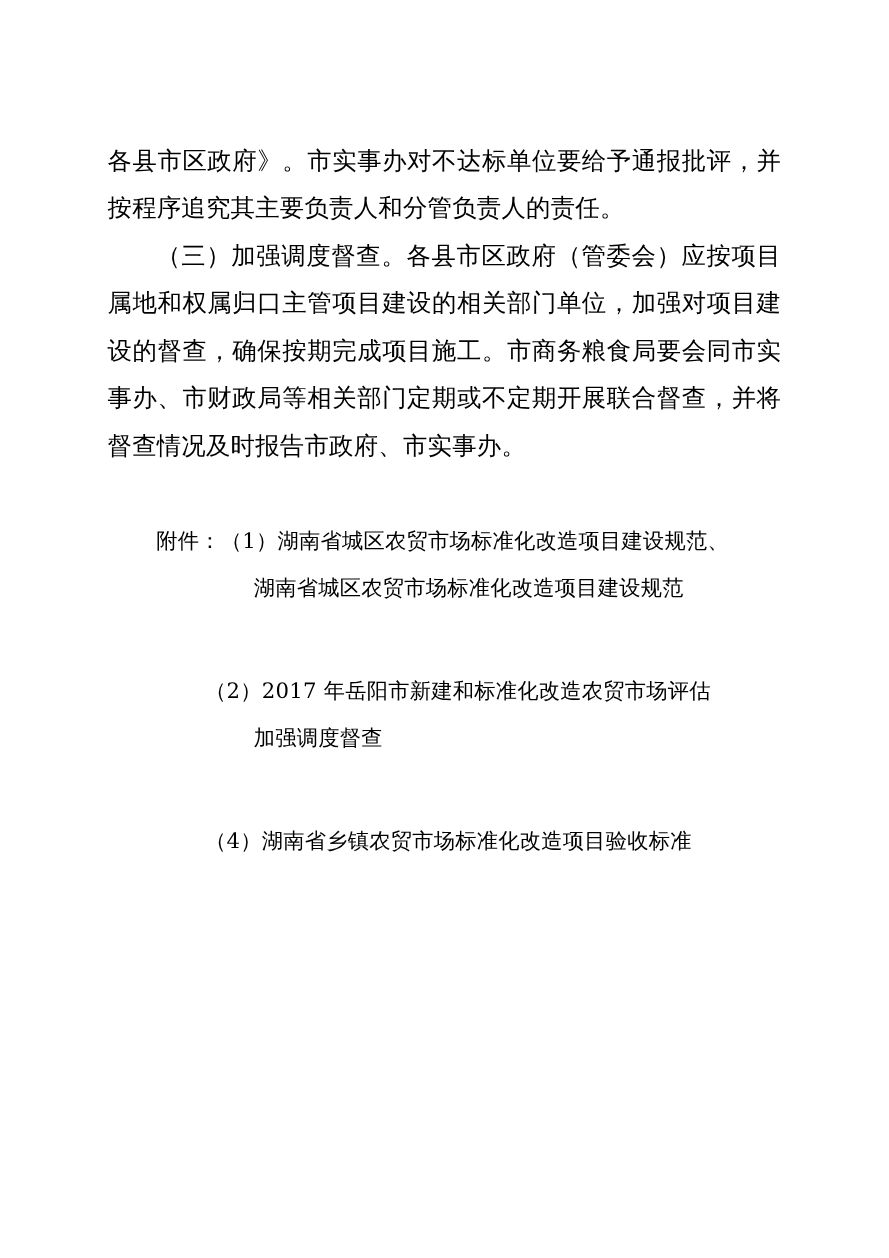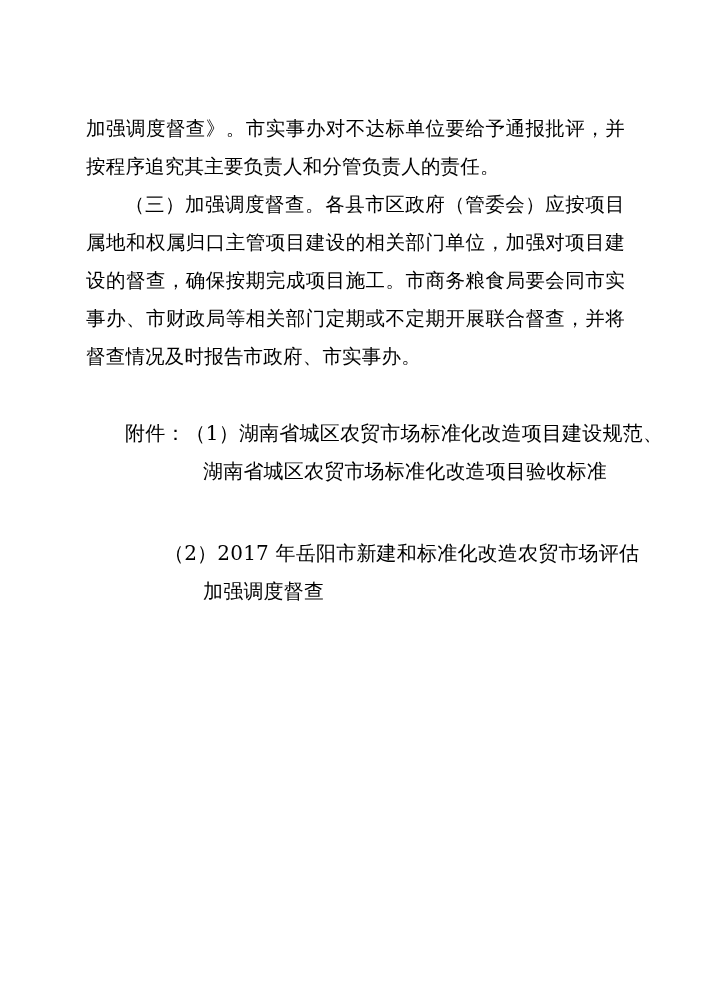--- a/index.html
+++ b/index.html
@@ -40,21 +40,21 @@
     font-weight: normal;
   }
   .spacer-block {
     height: 38px;
   }
   .attach-wrap {
     margin-top: 0;
   }
   .attach-line {
     display: block;
-    font-size: 20px;
+    font-size: 17px;
     line-height: 38px;
     white-space: nowrap;
   }
   .attach-first {
     padding-left: 39px;
   }
   .attach-hang {
     padding-left: 117px;
   }
   .attach-item {
@@ -64,27 +64,28 @@
   .attach-sub {
     padding-left: 117px;
   }
 </style>
 </head>
 <body>
 
 <div class="page">
   <div class="doc-body">
 
-    <p class="para">加强调度督查》。市实事办对不达标单位要给予通报批评，并按程序追究其主要负责人和分管负责人的责任。</p>
+    <p class="para">各县市区政府》。市实事办对不达标单位要给予通报批评，并按程序追究其主要负责人和分管负责人的责任。</p>
 
     <p class="para-indent"><span class="bold-lead">（三）加强调度督查。</span><span>各县市区政府（管委会）应按项目属地和权属归口主管项目建设的相关部门单位，加强对项目建设的督查，确保按期完成项目施工。市商务粮食局要会同市实事办、市财政局等相关部门定期或不定期开展联合督查，并将督查情况及时报告市政府、市实事办。</span></p>
 
     <div class="spacer-block"></div>
 
     <div class="attach-wrap">
       <span class="attach-line attach-first">附件：（1）湖南省城区农贸市场标准化改造项目建设规范、</span>
-      <span class="attach-line attach-hang">湖南省城区农贸市场标准化改造项目验收标准</span>
+      <span class="attach-line attach-hang">湖南省城区农贸市场标准化改造项目建设规范</span>
       <span class="attach-line attach-item">（2）2017 年岳阳市新建和标准化改造农贸市场评估</span>
       <span class="attach-line attach-sub">加强调度督查</span>
+      <span class="attach-line attach-item">（4）湖南省乡镇农贸市场标准化改造项目验收标准</span>
     </div>
 
   </div>
 </div>
 
 </body></html>

